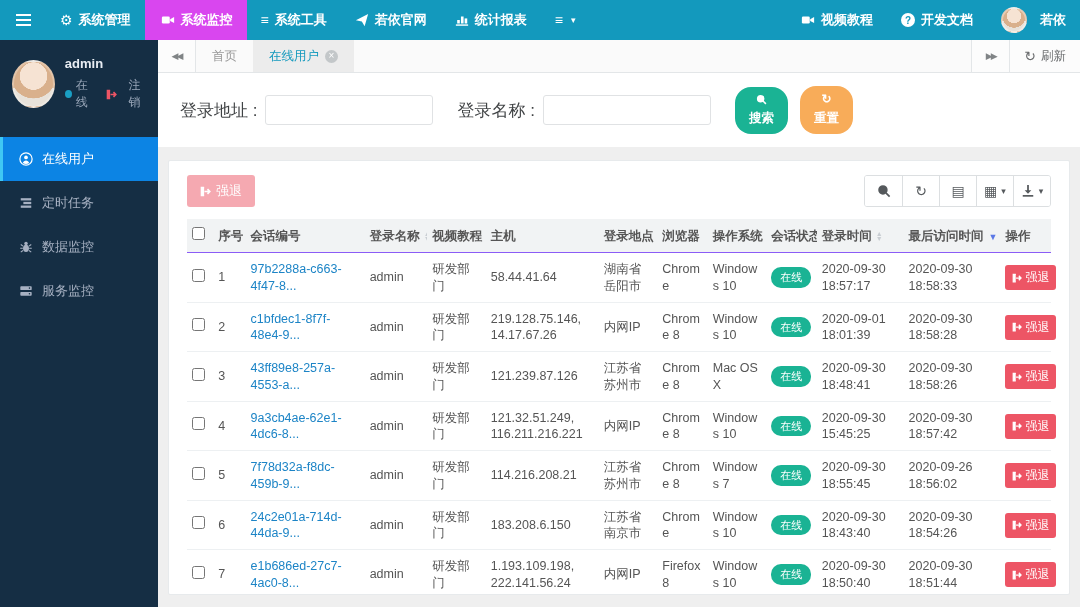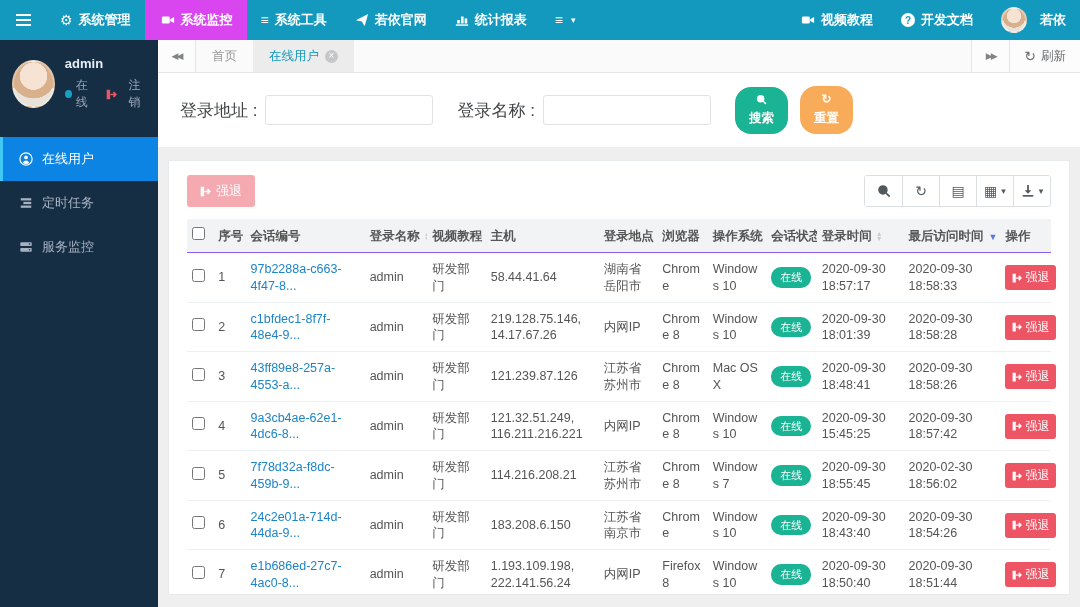--- a/index.html
+++ b/index.html
@@ -192,20 +192,28 @@
             </svg>
           <span>在线用户</span>
         </div>
         <div class="menu-item">
           <svg class="svg-icon" viewBox="0 0 16 16">
               <rect x="2" y="2.5" width="12" height="2.6"></rect>
               <rect x="5" y="6.7" width="9" height="2.6"></rect>
               <rect x="2" y="10.9" width="12" height="2.6"></rect>
             </svg>
           <span>定时任务</span>
+        </div>
+        <div class="menu-item">
+          <svg class="svg-icon" viewBox="0 0 16 16">
+              <circle cx="8" cy="4" r="2"></circle>
+              <ellipse cx="8" cy="9.5" rx="3.4" ry="4.2"></ellipse>
+              <path d="M4.6 7L2 5.2M4.4 9.5H1.4M4.6 12L2 13.8M11.4 7L14 5.2M11.6 9.5h3M11.4 12l2.6 1.8" stroke="currentColor" stroke-width="1.2" fill="none"></path>
+            </svg>
+          <span>数据监控</span>
         </div>
         <div class="menu-item">
           <svg class="svg-icon" viewBox="0 0 16 16">
               <rect x="1.5" y="2.5" width="13" height="4.4" rx="1"></rect>
               <rect x="1.5" y="9" width="13" height="4.4" rx="1"></rect>
               <circle cx="12" cy="4.7" r=".9" fill="#152e44"></circle>
               <circle cx="12" cy="11.2" r=".9" fill="#152e44"></circle>
             </svg>
           <span>服务监控</span>
         </div>
@@ -353,21 +361,21 @@
                 <td><input type="checkbox" style=""></td>
                 <td>2</td>
                 <td class="link">c1bfdec1-8f7f-48e4-9...</td>
                 <td>admin</td>
                 <td>研发部门</td>
                 <td>219.128.75.146, 14.17.67.26</td>
                 <td>内网IP</td>
                 <td>Chrome 8</td>
                 <td>Windows 10</td>
                 <td><span class="pill">在线</span></td>
-                <td>2020-09-30 18:01:39</td>
+                <td>2020-09-01 18:01:39</td>
                 <td>2020-09-30 18:58:28</td>
                 <td><button class="btn-row">
                     <svg class="svg-icon sm" viewBox="0 0 16 16" fill="none" stroke="currentColor" stroke-width="2" style="width:10px;height:10px">
                       <path d="M6 2H2v12h4"></path>
                       <path d="M6.5 8H14M11 4.5L14.5 8 11 11.5"></path>
                     </svg>
                     <span>强退</span>
                   </button></td>
               </tr>
               <tr>
@@ -417,21 +425,21 @@
                 <td>5</td>
                 <td class="link">7f78d32a-f8dc-459b-9...</td>
                 <td>admin</td>
                 <td>研发部门</td>
                 <td>114.216.208.21</td>
                 <td>江苏省 苏州市</td>
                 <td>Chrome 8</td>
                 <td>Windows 7</td>
                 <td><span class="pill">在线</span></td>
                 <td>2020-09-30 18:55:45</td>
-                <td>2020-02-30 18:56:02</td>
+                <td>2020-09-26 18:56:02</td>
                 <td><button class="btn-row">
                     <svg class="svg-icon sm" viewBox="0 0 16 16" fill="none" stroke="currentColor" stroke-width="2" style="width:10px;height:10px">
                       <path d="M6 2H2v12h4"></path>
                       <path d="M6.5 8H14M11 4.5L14.5 8 11 11.5"></path>
                     </svg>
                     <span>强退</span>
                   </button></td>
               </tr>
               <tr>
                 <td><input type="checkbox" style=""></td>

